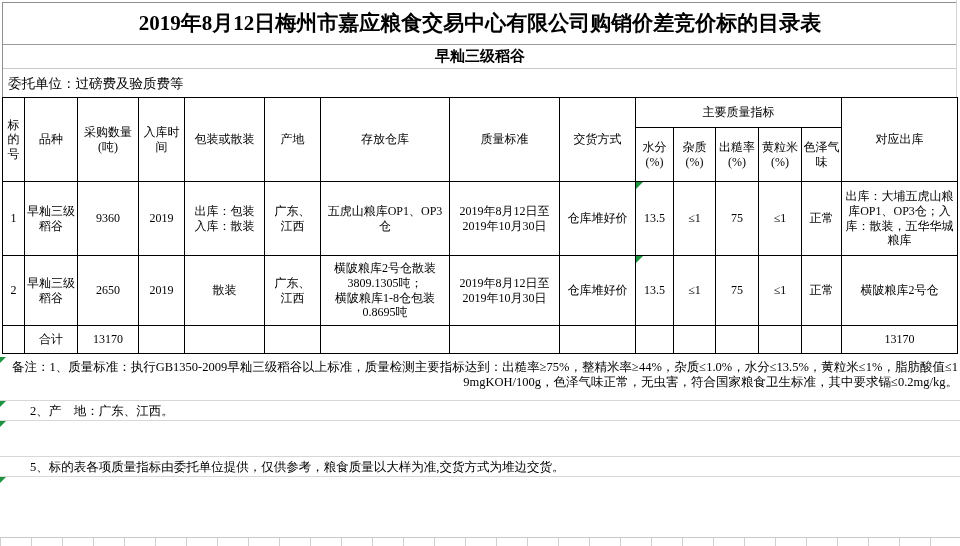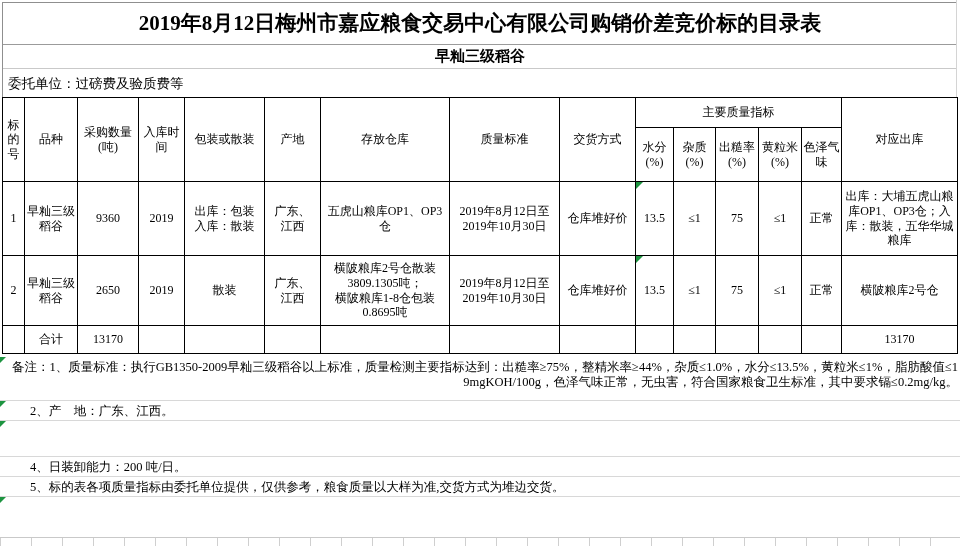--- a/index.html
+++ b/index.html
@@ -188,19 +188,18 @@
       <td></td>
       <td>13170</td>
     </tr>
   </tbody>
     </table>
 
   <div class="notes">
     <div class="note note-1"><span class="err-tri"></span><span>备注：1、质量标准：执行GB1350-2009早籼三级稻谷以上标准，质量检测主要指标达到：出糙率≥75%，整精米率≥44%，杂质≤1.0%，水分≤13.5%，黄粒米≤1%，脂肪酸值≤19mgKOH/100g，色泽气味正常，无虫害，符合国家粮食卫生标准，其中要求镉≤0.2mg/kg。</span></div>
     <div class="note note-2"><span class="err-tri"></span><span>2、产　地：广东、江西。</span></div>
     <div class="note note-3"><span class="err-tri"></span></div>
-    <div class="note note-4"><span>4、日装卸能力：200 吨/日。</span></div>
     <div class="note note-5"><span>5、标的表各项质量指标由委托单位提供，仅供参考，粮食质量以大样为准,交货方式为堆边交货。</span></div>
     <div class="note note-6"><span class="err-tri"></span></div>
   </div>
 
   <div class="bottom-grid"></div>
 </div>
 
 </body></html>

